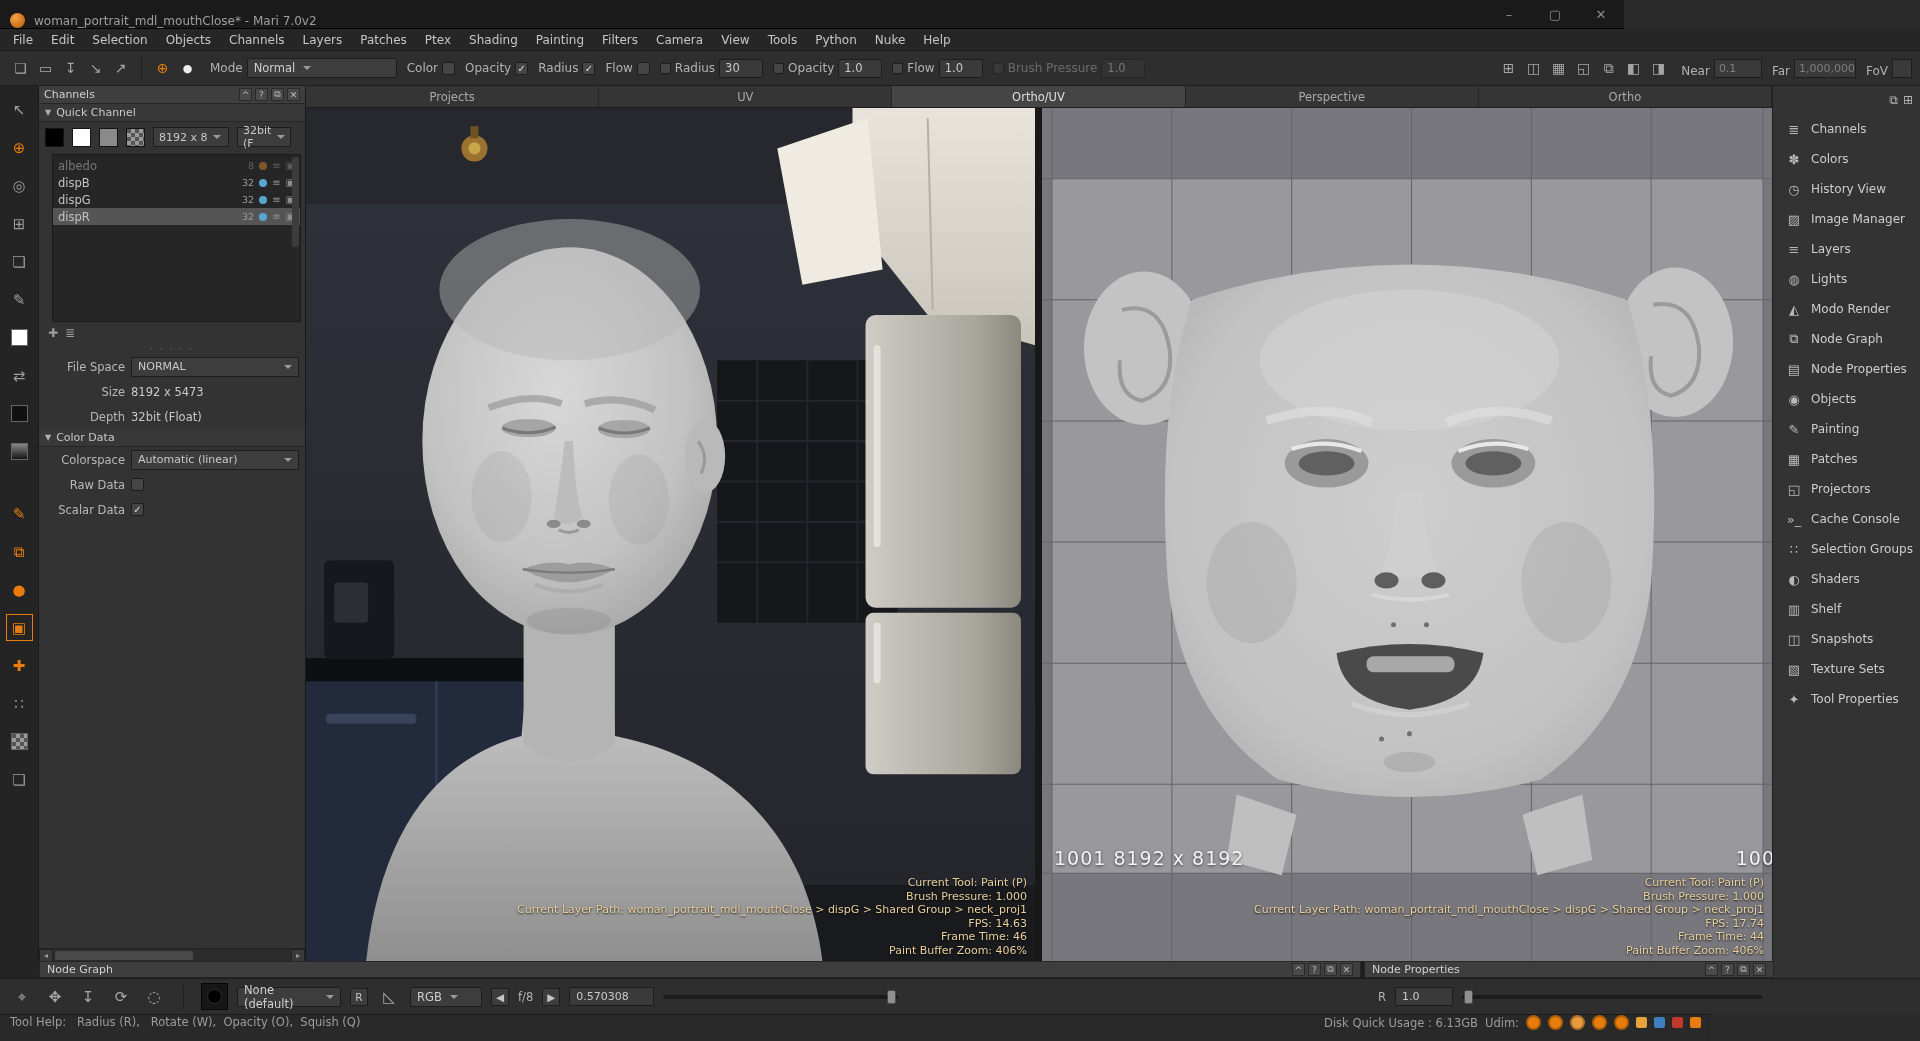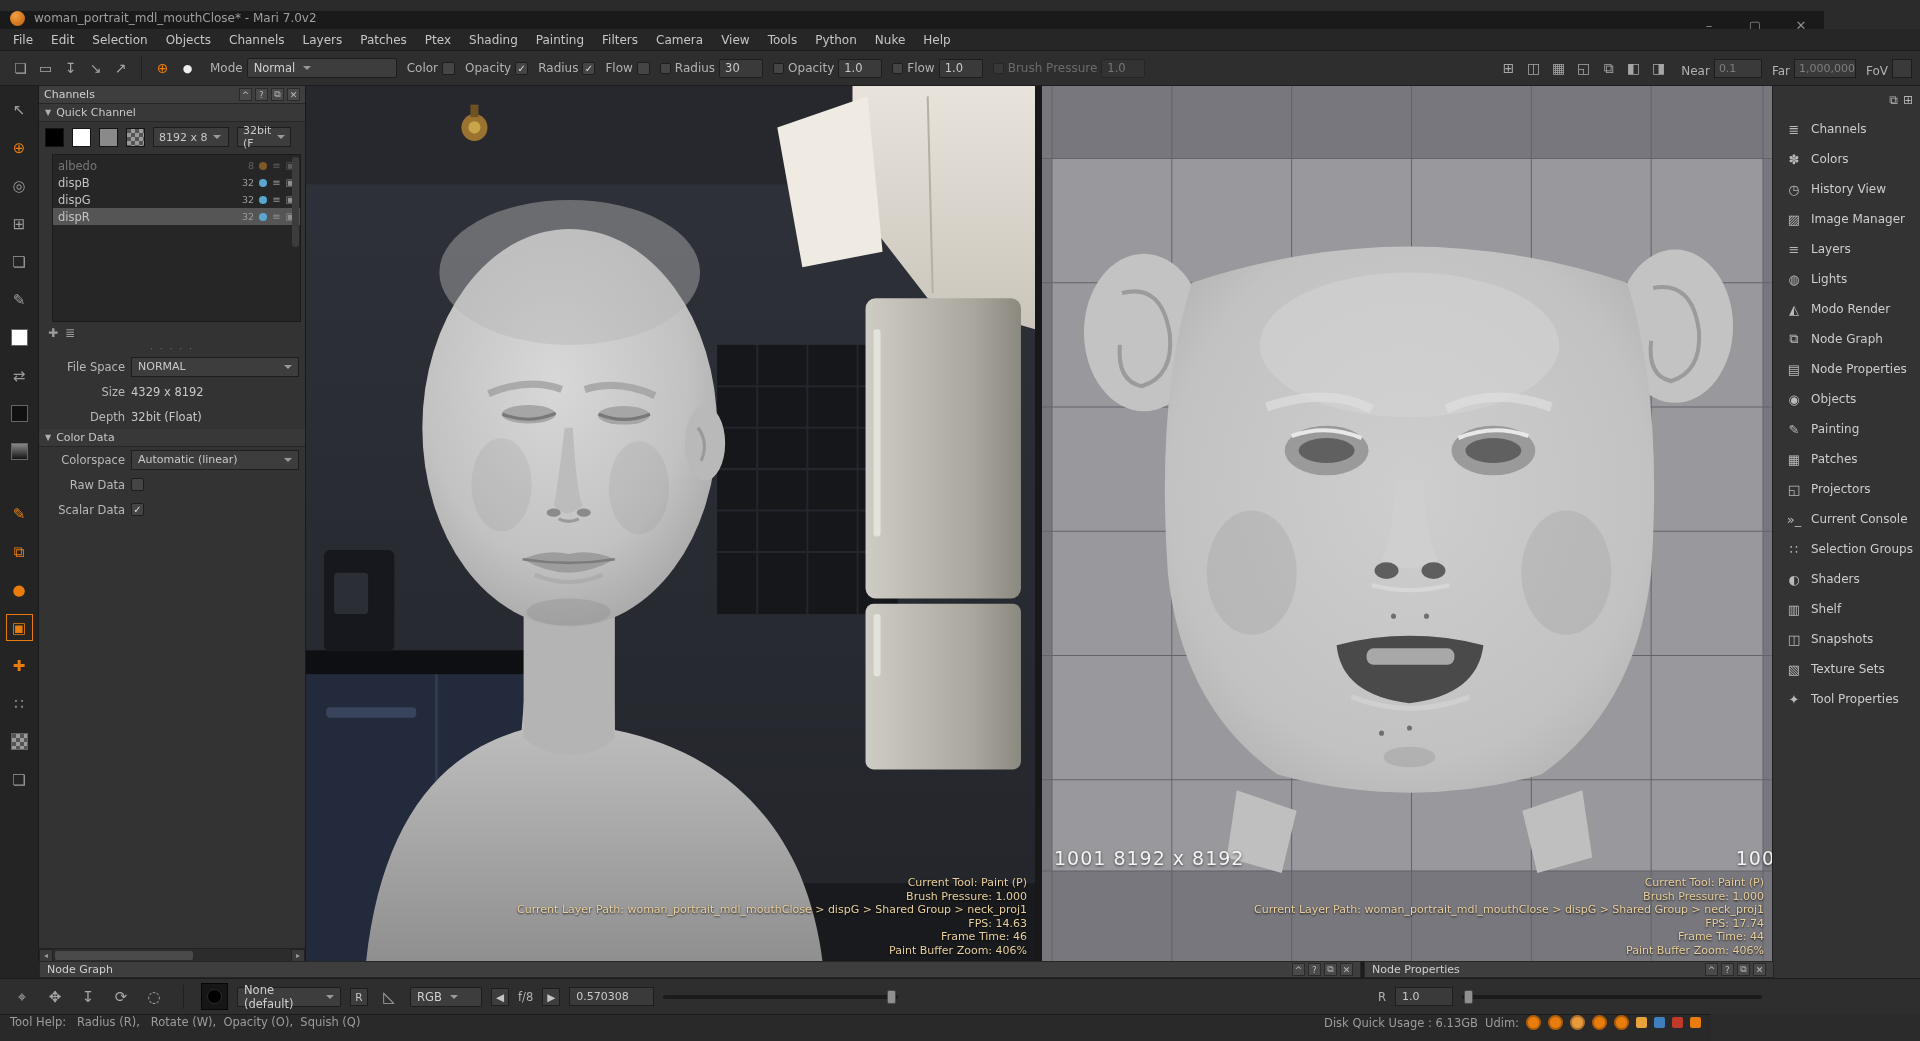--- a/index.html
+++ b/index.html
@@ -1,19 +1,19 @@
 <!DOCTYPE html>
 <html style="--accent: #e87d0d; --titlebar_bg: #1a1a1a; --menubar_bg: #262626; --toolbar_bg: #2e2e2e; --hud_text: #e8cf9c;"><head>
 <meta charset="utf-8">
 <style>
 *{margin:0;padding:0;box-sizing:border-box}
 html,body{width:1920px;height:1041px}
 body{position:relative;overflow:hidden;background:#2b2b2b;font-family:"DejaVu Sans","Liberation Sans",sans-serif;font-size:12px;color:#c4c4c4}
 
-#titlebar{position:absolute;left:0;top:11px;width:1824px;height:29px;background:var(--titlebar_bg,#1a1a1a);display:flex;align-items:flex-start;border-bottom:1px solid #000}
+#titlebar{position:absolute;left:0;top:0;width:1624px;height:29px;background:var(--titlebar_bg,#1a1a1a);display:flex;align-items:flex-end;border-bottom:1px solid #000}
 #app-icon{width:15px;height:15px;border-radius:50%;margin:0 9px 0 10px;background:radial-gradient(circle at 35% 30%,#f5a044,#b85c08)}
 #win-title{font-size:12px;color:#9f9f9f}
 #win-controls{margin-left:auto;display:flex;height:100%}
 .win-btn{width:46px;display:flex;align-items:center;justify-content:center;color:#8d8d8d;font-size:13px}
 
 #menubar{position:absolute;left:0;top:29px;width:1920px;height:22px;background:var(--menubar_bg,#262626);display:flex;align-items:flex-start;padding-left:4px;border-bottom:1px solid #1c1c1c}
 .menu-item{padding:0 9px;color:#c6c6c6;font-size:12px;line-height:22px}
 
 #toolbar{position:absolute;left:0;top:51px;width:1920px;height:35px;background:var(--toolbar_bg,#2e2e2e);display:flex;align-items:center;padding:0 8px;border-bottom:1px solid #1e1e1e}
 .tbi{width:25px;height:25px;display:flex;align-items:center;justify-content:center;color:#a6a6a6;font-size:14px;flex:none}
@@ -411,21 +411,21 @@
   <div id="cp-dots">· · · · ·</div>
   <div class="cp-row">
     <span class="cp-row-label">File Space</span>
     <span class="cp-select wide">
       <span>NORMAL</span>
       <span class="chev"></span>
     </span>
   </div>
   <div class="cp-row">
     <span class="cp-row-label">Size</span>
-    <span class="cp-row-value">4329 x 8192</span>
+    <span class="cp-row-value">8192 x 5473</span>
   </div>
   <div class="cp-row">
     <span class="cp-row-label">Depth</span>
     <span class="cp-row-value">32bit (Float)</span>
   </div>
   <div class="sect-header">
     <span class="sect-arrow">▼</span>
     <span>Color Data</span>
   </div>
   <div class="cp-row">
@@ -446,20 +446,37 @@
   <div id="cp-scrollbar">
     <span class="sb-btn">◂</span>
     <span class="sb-track">
         <span class="sb-thumb"></span>
       </span>
     <span class="sb-btn">▸</span>
   </div>
 </div>
 
 <div id="center">
+  <div id="tabs">
+    <div class="tab">
+        <span>Projects</span>
+      </div>
+      <div class="tab">
+        <span>UV</span>
+      </div>
+      <div class="tab active">
+        <span>Ortho/UV</span>
+      </div>
+      <div class="tab">
+        <span>Perspective</span>
+      </div>
+      <div class="tab">
+        <span>Ortho</span>
+      </div>
+  </div>
   <div id="viewports">
 
     <div id="vp-left">
       <svg viewBox="0 0 727 845" preserveAspectRatio="none">
         <defs>
           <radialGradient id="headG" cx="45%" cy="38%" r="75%">
             <stop offset="0%" stop-color="#d8d8d8"></stop>
               <stop offset="60%" stop-color="#c2c2c2"></stop>
               <stop offset="100%" stop-color="#9c9c9c"></stop>
           </radialGradient>
@@ -669,21 +686,21 @@
     <div class="pal-item">
       <span class="pal-icon">▦</span>
       <span class="pal-label">Patches</span>
     </div>
     <div class="pal-item">
       <span class="pal-icon">◱</span>
       <span class="pal-label">Projectors</span>
     </div>
     <div class="pal-item">
       <span class="pal-icon">»_</span>
-      <span class="pal-label">Current Console</span>
+      <span class="pal-label">Cache Console</span>
     </div>
     <div class="pal-item">
       <span class="pal-icon">∷</span>
       <span class="pal-label">Selection Groups</span>
     </div>
     <div class="pal-item">
       <span class="pal-icon">◐</span>
       <span class="pal-label">Shaders</span>
     </div>
     <div class="pal-item">

